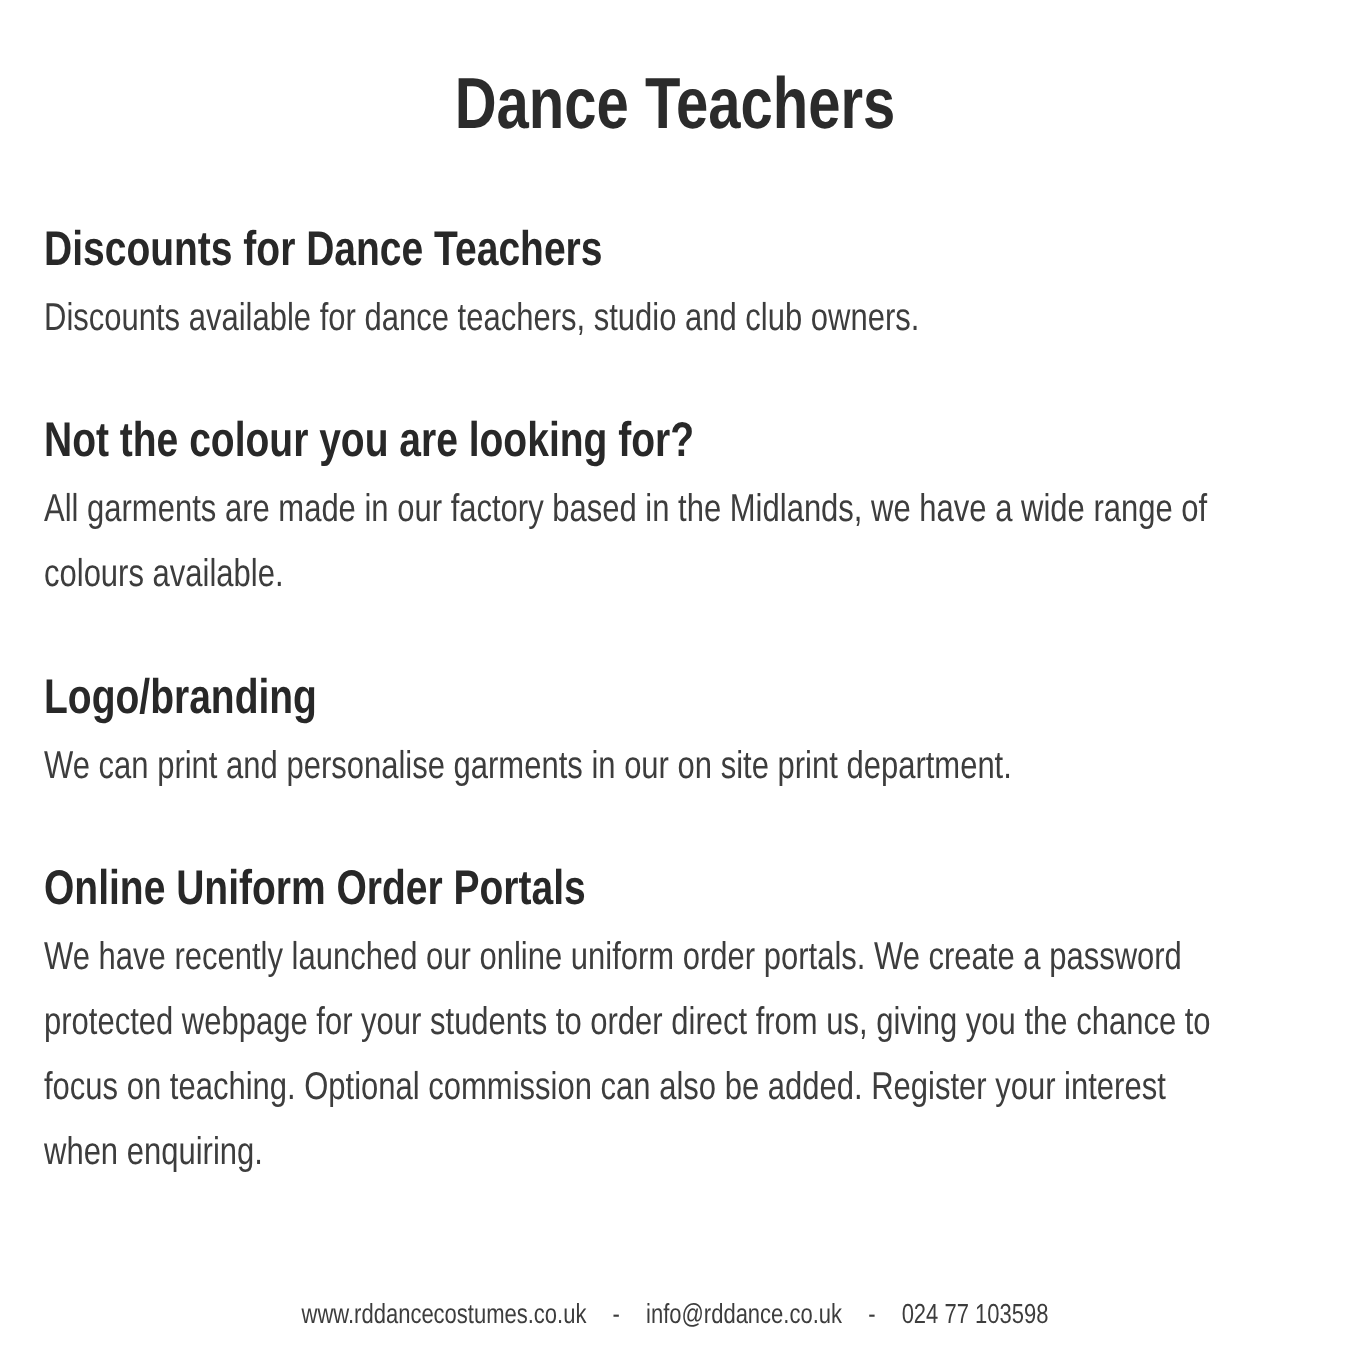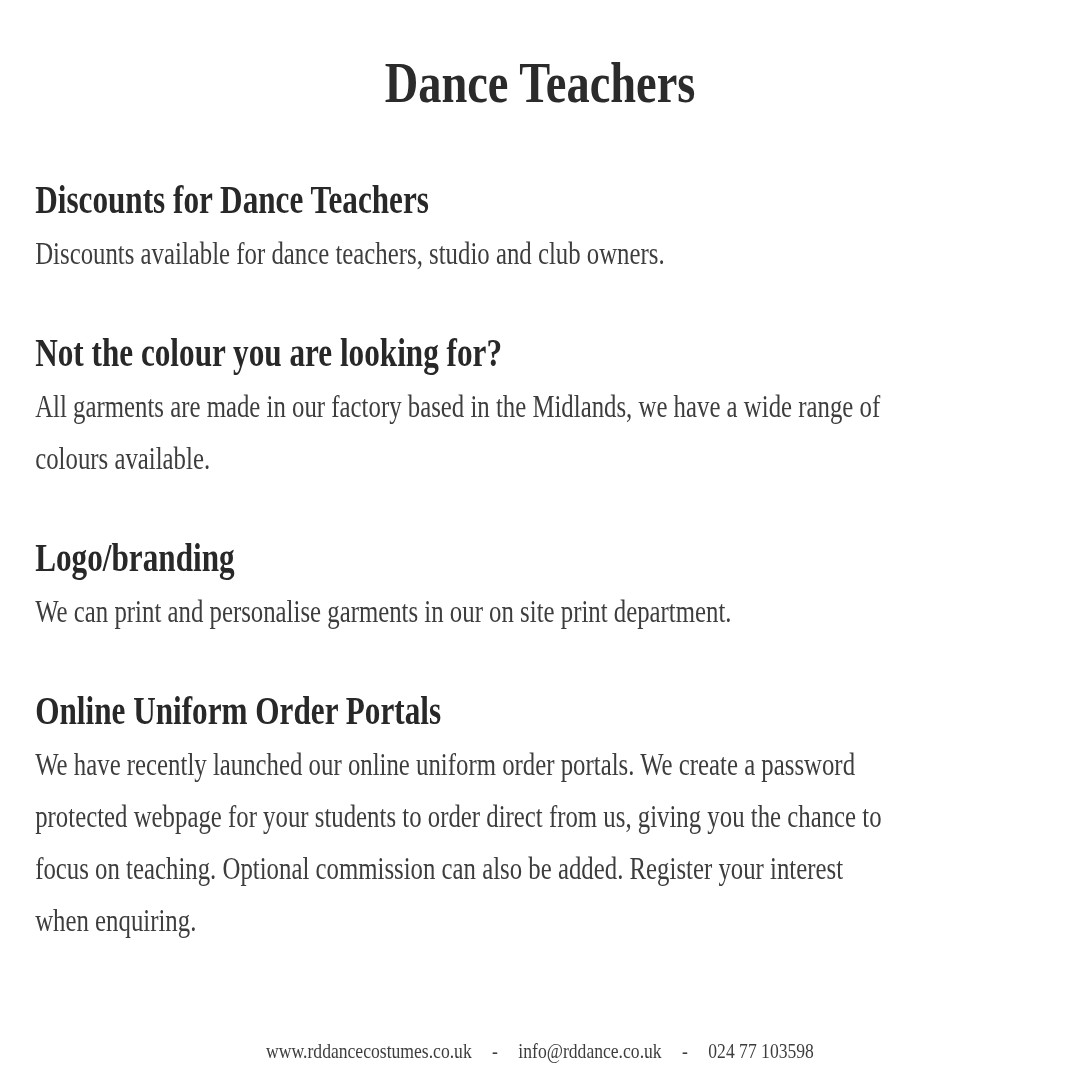--- a/index.html
+++ b/index.html
@@ -6,21 +6,21 @@
     margin: 0;
     padding: 0;
     background: #ffffff;
   }
   .page {
     position: relative;
     width: 1080px;
     height: 1080px;
     background: #ffffff;
     overflow: hidden;
-    font-family: Liberation Serif, serif;
+    font-family: Liberation Sans, sans-serif;
   }
   
   .condense {
     position: absolute;
     top: 0;
     left: 0;
     width: 1350px;
     height: 1080px;
     transform: scaleX(0.8);
     transform-origin: 0 0;

